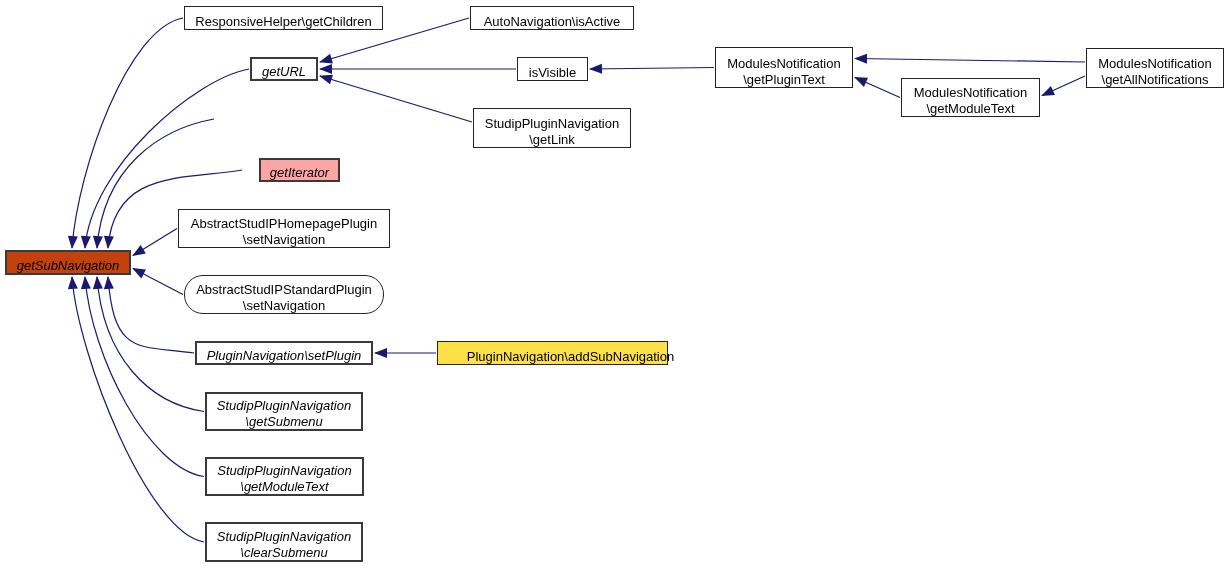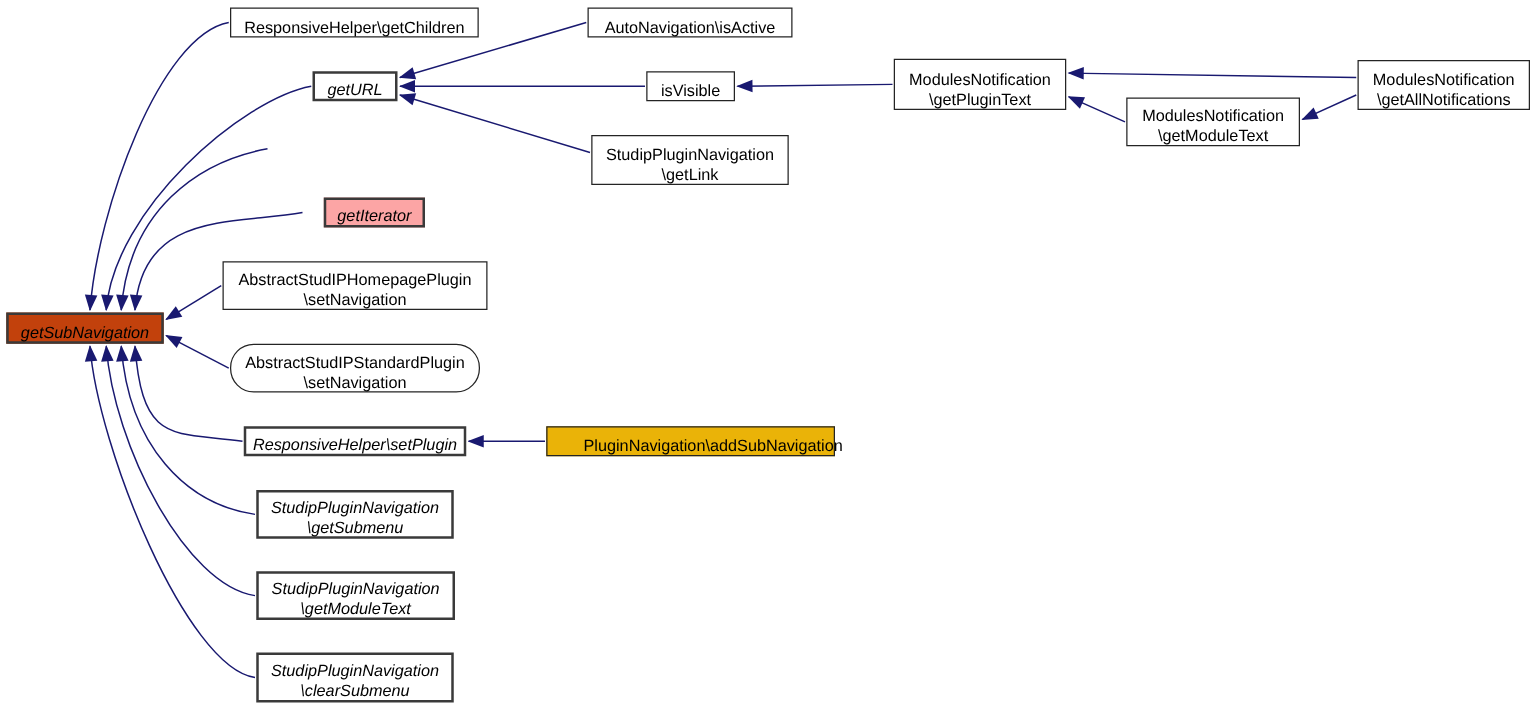--- a/index.html
+++ b/index.html
@@ -100,23 +100,23 @@
         <span>\setNavigation</span>
       </div>
       <div class="node bold highlighted" style="left: 5px; top: 250px; width: 126px; height: 25px; background: #c2410c; color: rgb(0, 0, 0);">
         <span>getSubNavigation</span>
       </div>
       <div class="node" style="left: 184px; top: 275px; width: 200px; height: 39px; background: rgb(255, 255, 255); color: rgb(0, 0, 0); border-radius: 19px;">
         <span>AbstractStudIPStandardPlugin</span>
         <span>\setNavigation</span>
       </div>
       <div class="node bold" style="left: 195px; top: 341px; width: 178px; height: 24px; background: rgb(255, 255, 255); color: rgb(0, 0, 0);">
-        <span>ResponsiveHelper\setPlugin</span>
+        <span>PluginNavigation\setPlugin</span>
       </div>
-      <div class="node" style="left: 437px; top: 341px; width: 231px; height: 24px; background: #eab308; color: rgb(0, 0, 0); padding-left: 36px;">
+      <div class="node" style="left: 437px; top: 341px; width: 231px; height: 24px; background: #fde047; color: rgb(0, 0, 0); padding-left: 36px;">
         <span>PluginNavigation\addSubNavigation</span>
       </div>
       <div class="node bold" style="left: 205px; top: 392px; width: 158px; height: 39px; background: rgb(255, 255, 255); color: rgb(0, 0, 0);">
         <span>StudipPluginNavigation</span>
         <span>\getSubmenu</span>
       </div>
       <div class="node bold" style="left: 205px; top: 457px; width: 159px; height: 39px; background: rgb(255, 255, 255); color: rgb(0, 0, 0);">
         <span>StudipPluginNavigation</span>
         <span>\getModuleText</span>
       </div>

